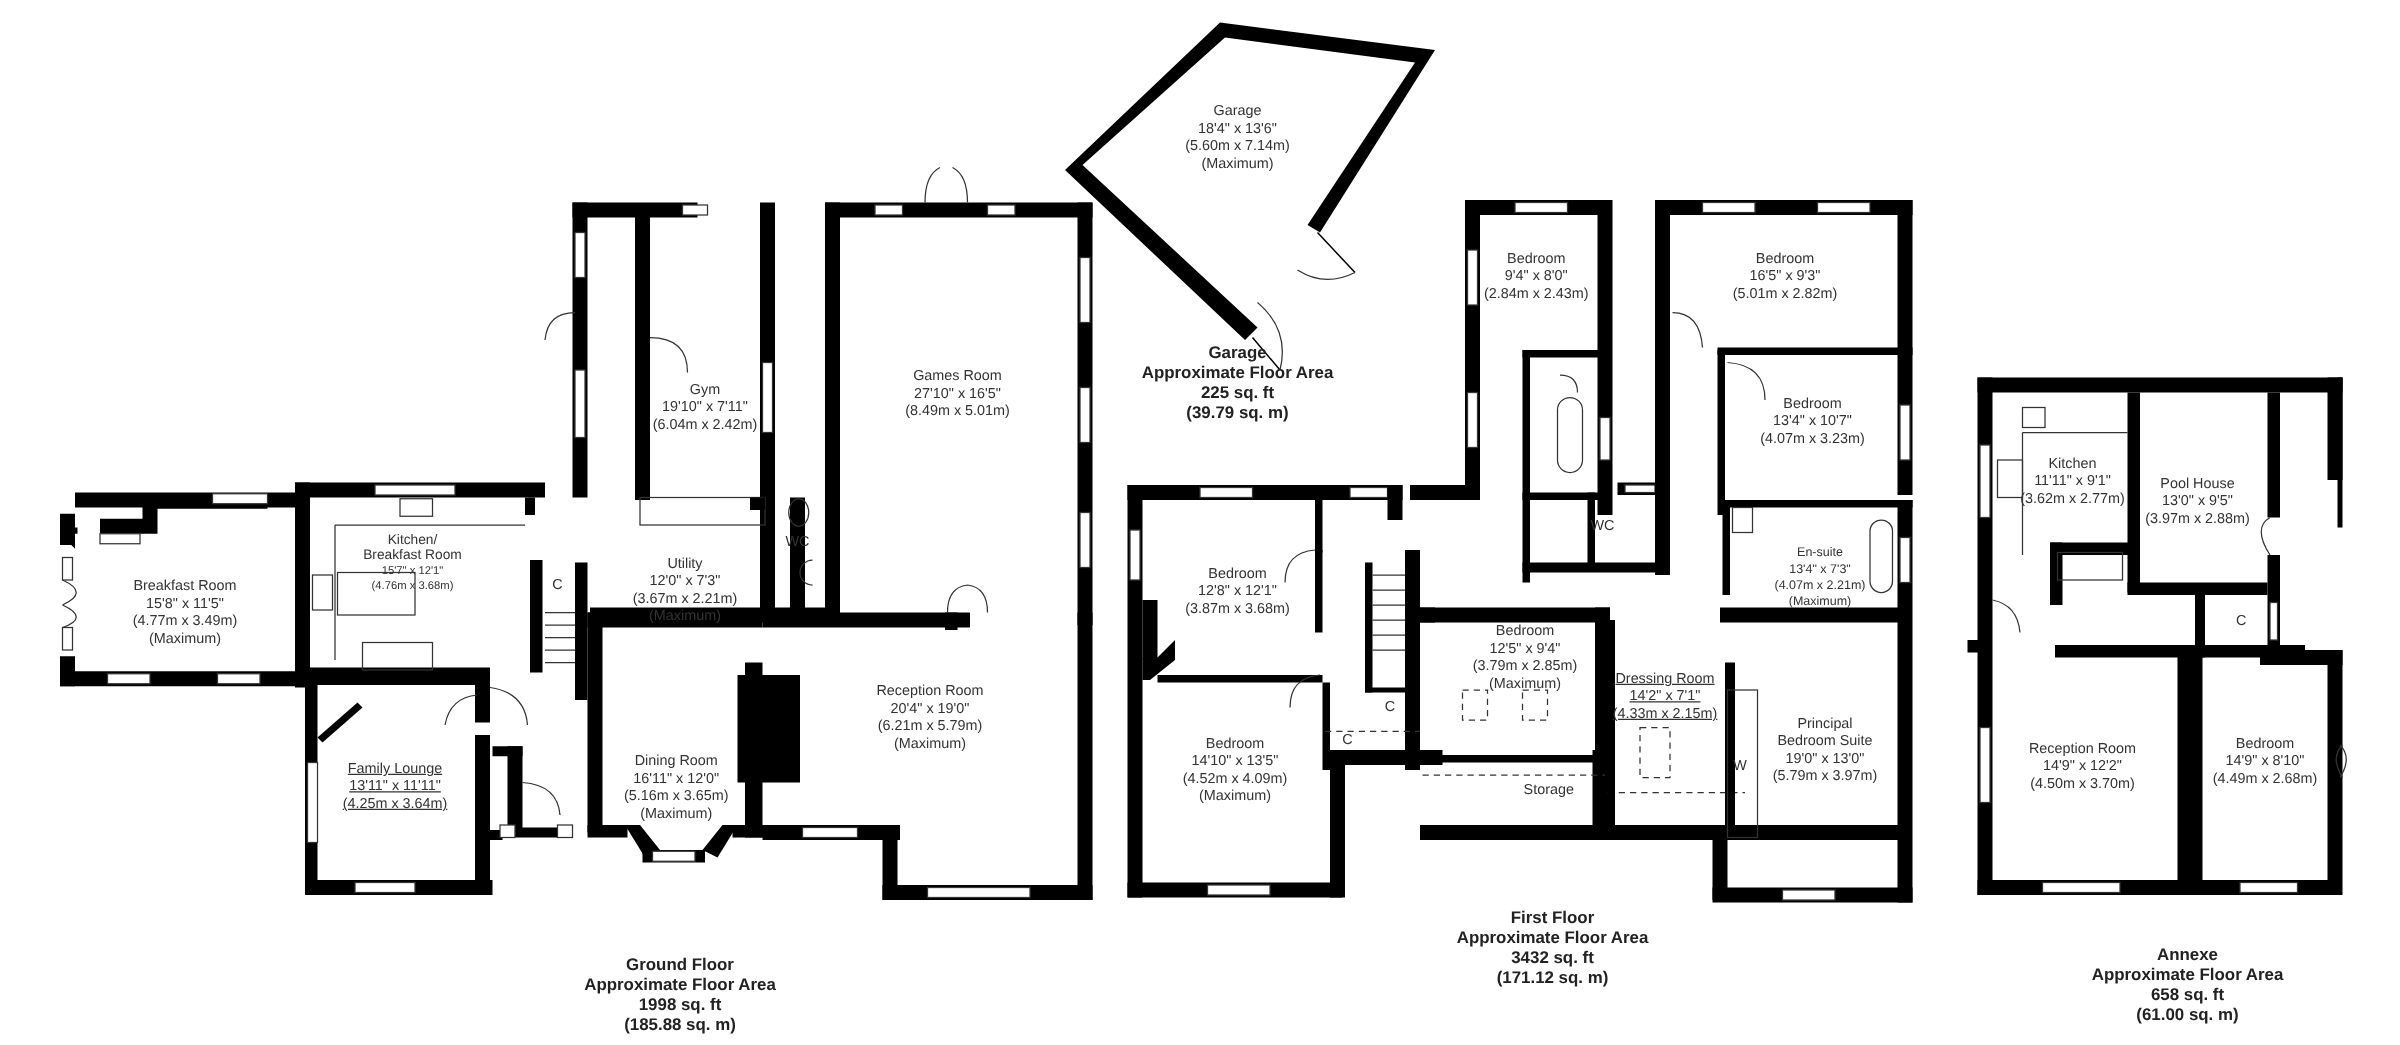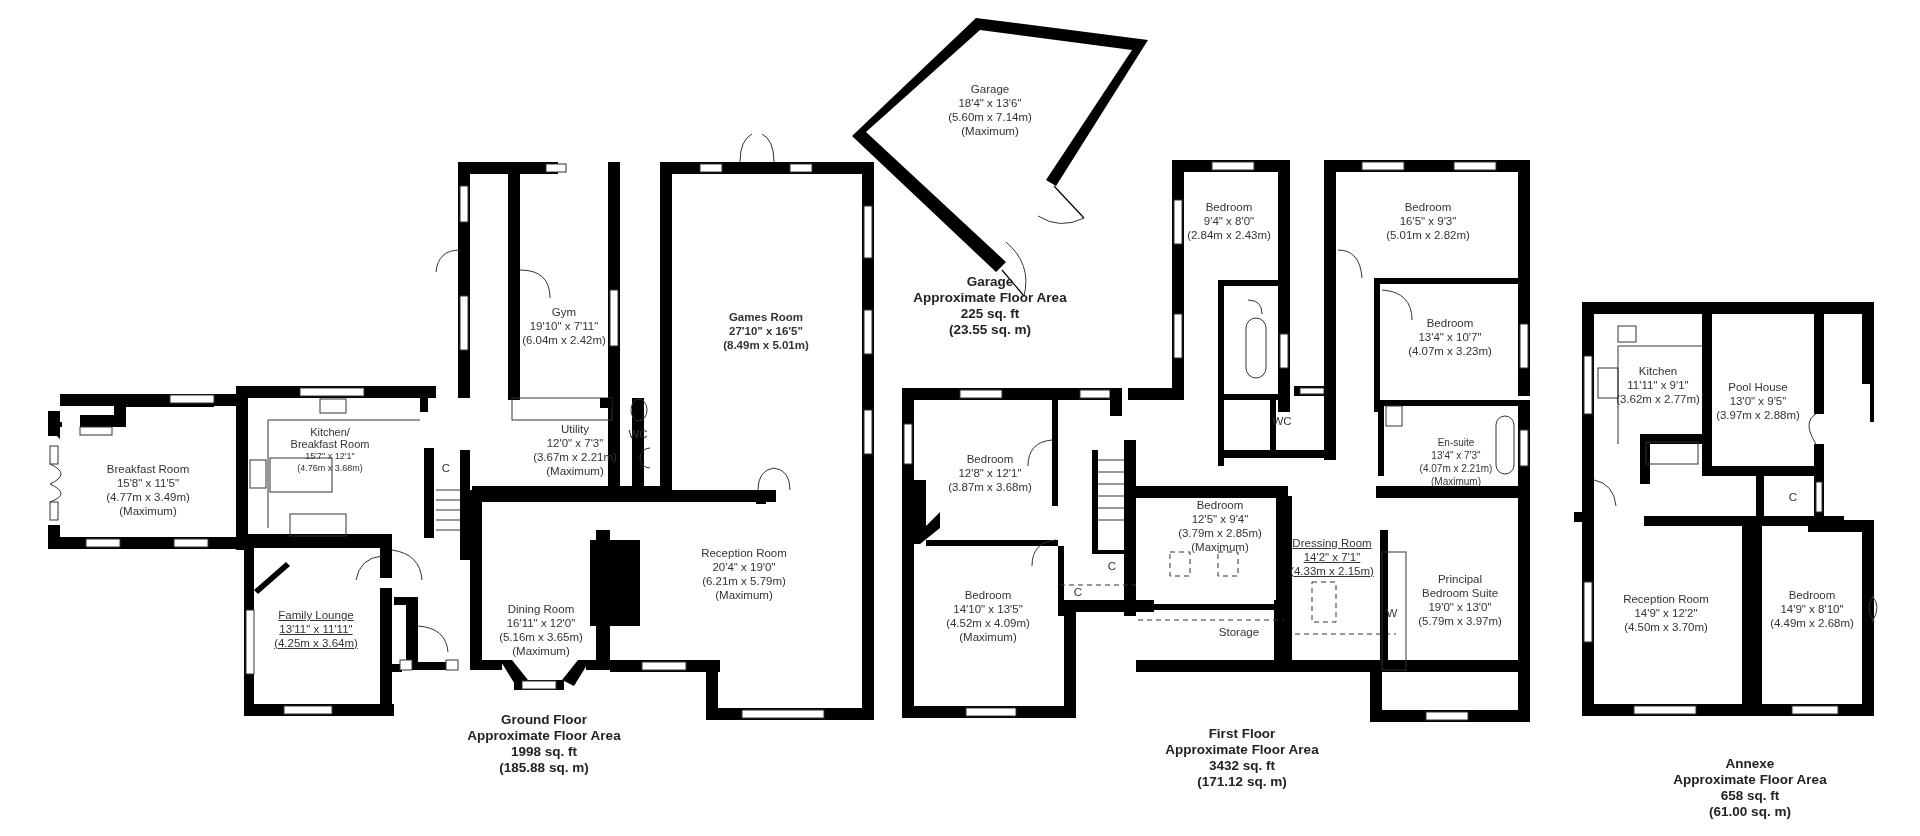--- a/index.html
+++ b/index.html
@@ -258,29 +258,29 @@
   <span class="dim">Kitchen/</span>
   <span class="dim">Breakfast Room</span>
   <span class="dim" style="font-size:9px;">15'7" x 12'1"</span>
   <span class="dim" style="font-size:9px;">(4.76m x 3.68m)</span>
 </div>
 <div class="room-label" style="left:564px; top:305px;">
   <span class="dim">Gym</span>
   <span class="dim">19'10" x 7'11"</span>
   <span class="dim">(6.04m x 2.42m)</span>
 </div>
-<div class="room-label" style="left:548px; top:422px;margin-left:27px;">
+<div class="room-label" style="left:548px; top:444px;">
   <span class="dim">Utility</span>
   <span class="dim">12'0" x 7'3"</span>
   <span class="dim">(3.67m x 2.21m)</span>
   <span class="dim">(Maximum)</span>
 </div>
 <div class="small-label" style="left:638px; top:434px;">WC</div>
 <div class="small-label" style="left:446px; top:468px;">C</div>
-<div class="room-label" style="left:766px; top:310px;font-weight:bold;">
+<div class="room-label" style="left:766px; top:294px;">
   <span class="dim">Games Room</span>
   <span class="dim">27'10" x 16'5"</span>
   <span class="dim">(8.49m x 5.01m)</span>
 </div>
 <div class="room-label" style="left:316px; top:608px;text-decoration:underline;">
   <span class="dim">Family Lounge</span>
   <span class="dim">13'11" x 11'11"</span>
   <span class="dim">(4.25m x 3.64m)</span>
 </div>
 <div class="room-label" style="left:541px; top:573px;margin-top:29px;">
@@ -288,38 +288,38 @@
   <span class="dim">16'11" x 12'0"</span>
   <span class="dim">(5.16m x 3.65m)</span>
   <span class="dim">(Maximum)</span>
 </div>
 <div class="room-label" style="left:744px; top:546px;">
   <span class="dim">Reception Room</span>
   <span class="dim">20'4" x 19'0"</span>
   <span class="dim">(6.21m x 5.79m)</span>
   <span class="dim">(Maximum)</span>
 </div>
-<div class="area-label" style="left:544px; top:712px;">
+<div class="area-label" style="left:544px; top:764px;">
   <span>Ground Floor</span>
   <span>Approximate Floor Area</span>
   <span>1998 sq. ft</span>
   <span>(185.88 sq. m)</span>
 </div>
 
 <div class="room-label" style="left:990px; top:82px;">
   <span class="dim">Garage</span>
   <span class="dim">18'4" x 13'6"</span>
   <span class="dim">(5.60m x 7.14m)</span>
   <span class="dim">(Maximum)</span>
 </div>
 <div class="area-label" style="left:990px; top:274px;">
   <span>Garage</span>
   <span>Approximate Floor Area</span>
   <span>225 sq. ft</span>
-  <span>(23.55 sq. m)</span>
+  <span>(39.79 sq. m)</span>
 </div>
 
 <div class="room-label" style="left:1229px; top:200px;">
   <span class="dim">Bedroom</span>
   <span class="dim">9'4" x 8'0"</span>
   <span class="dim">(2.84m x 2.43m)</span>
 </div>
 <div class="room-label" style="left:1428px; top:200px;">
   <span class="dim">Bedroom</span>
   <span class="dim">16'5" x 9'3"</span>

